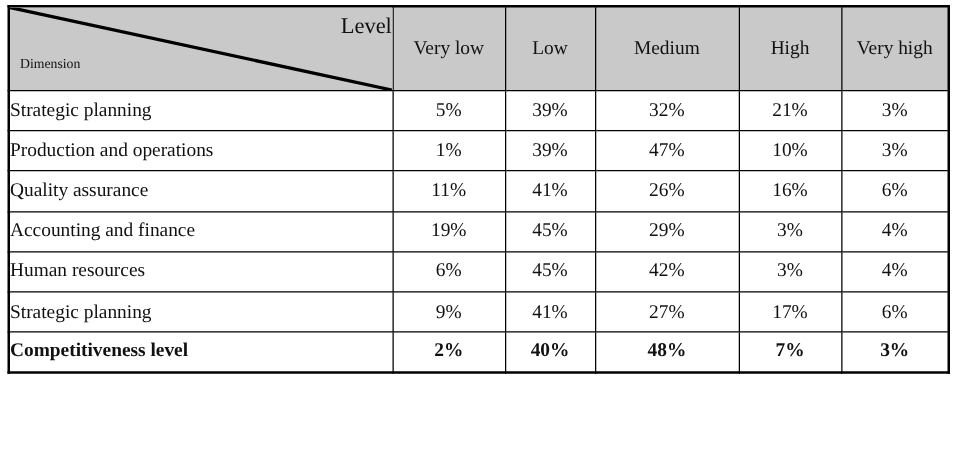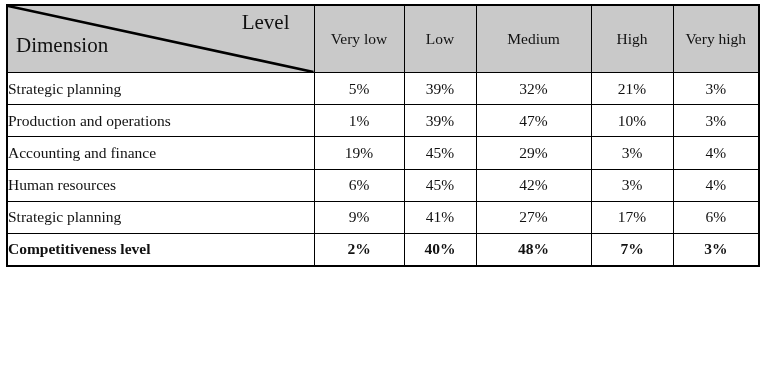--- a/index.html
+++ b/index.html
@@ -53,31 +53,31 @@
   th.corner .diag {
     position: absolute;
     inset: 0;
     width: 100%;
     height: 100%;
     display: block;
   }
 
   th.corner .lbl-level {
     position: absolute;
-    right: 24px;
+    right: 0;
     top: 4px;
-    font-size: 21px;
+    font-size: 18px;
     line-height: 1.2;
   }
 
   th.corner .lbl-dimension {
     position: absolute;
     left: 8px;
     bottom: 14px;
-    font-size: 21px;
+    font-size: 11px;
     line-height: 1.2;
   }
 
   
   tbody tr { height: 32.2px; margin-left: 20px; }
 
   td.dim-name {
     text-align: left;
     padding-left: 8px;
     background: #ffffff;
@@ -140,20 +140,28 @@
       </tr>
       <tr>
         <td class="dim-name">Production and operations</td>
         <td class="val">1%</td>
         <td class="val">39%</td>
         <td class="val">47%</td>
         <td class="val">10%</td>
         <td class="val">3%</td>
       </tr>
       <tr>
+        <td class="dim-name">Quality assurance</td>
+        <td class="val">11%</td>
+        <td class="val">41%</td>
+        <td class="val">26%</td>
+        <td class="val">16%</td>
+        <td class="val">6%</td>
+      </tr>
+      <tr>
         <td class="dim-name">Accounting and finance</td>
         <td class="val">19%</td>
         <td class="val">45%</td>
         <td class="val">29%</td>
         <td class="val">3%</td>
         <td class="val">4%</td>
       </tr>
       <tr>
         <td class="dim-name">Human resources</td>
         <td class="val">6%</td>

